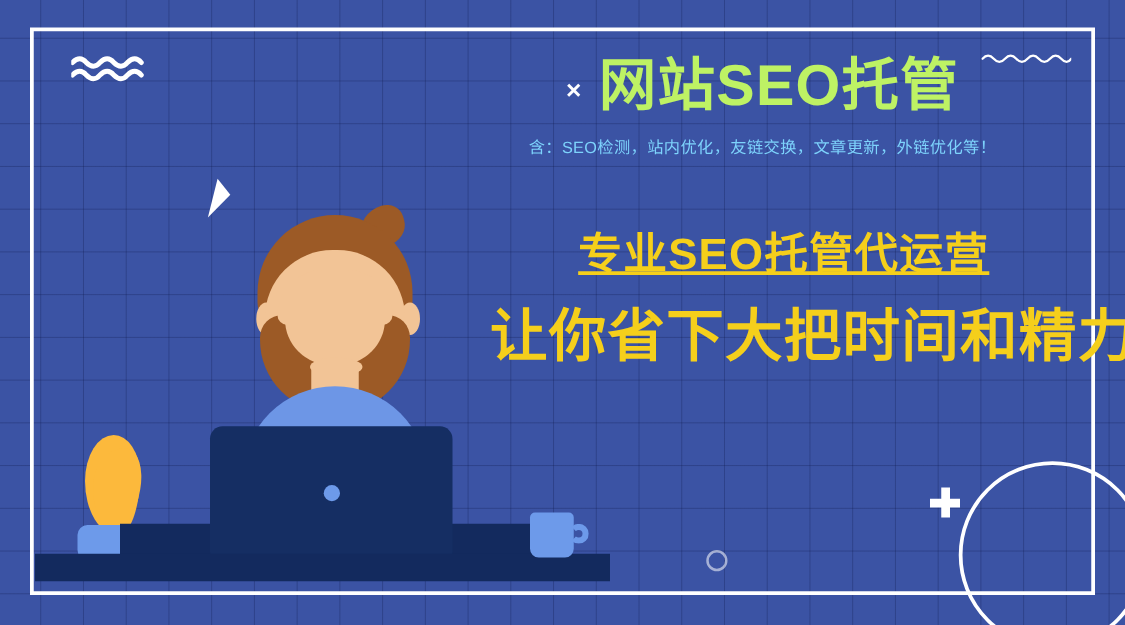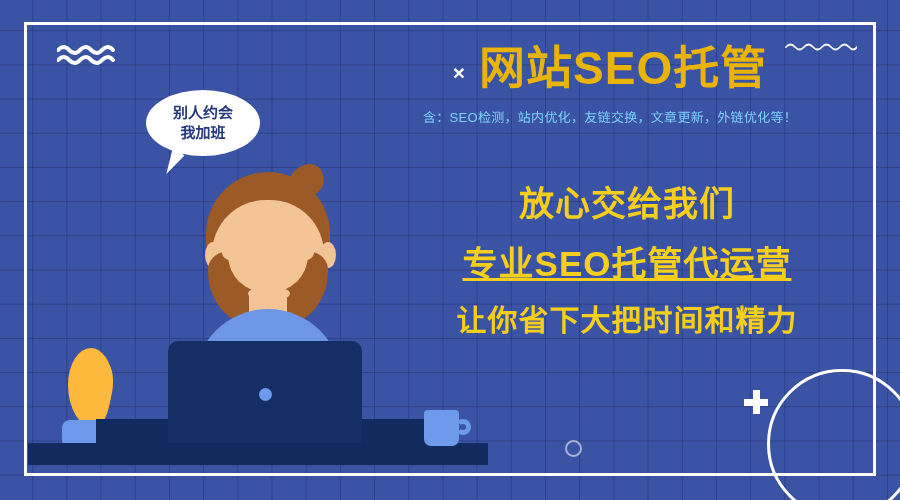--- a/index.html
+++ b/index.html
@@ -98,21 +98,21 @@
     gap: 14px;
   }
   .headline-x {
     color: #ffffff;
     font-size: 21px;
     font-weight: bold;
     line-height: 1;
     transform: translateY(4px);
   }
   .headline-title {
-    color: #eab308;
+    color: #bef264;
     font-size: 46px;
     font-weight: bold;
     letter-spacing: 1px;
     line-height: 1.15;
     white-space: nowrap;
   }
   .headline-sub {
     margin-top: 12px;
     color: #7dd3fc;
     font-size: 13px;
@@ -132,21 +132,21 @@
   .sales-line {
     font-size: 36px;
     font-weight: bold;
     line-height: 1;
     white-space: nowrap;
     letter-spacing: 1px;
   }
   .sales-line + .sales-line { margin-top: 25px; }
   .sales-line.l1 { font-size: 35px; }
   .sales-line.l2 { font-size: 35px; text-decoration: underline; }
-  .sales-line.l3 { font-size: 30px; }
+  .sales-line.l3 { font-size: 46px; }
   .sales-line.l4 { font-size: 35px; }
 
   
   .bubble {
     position: absolute;
     left: 146px;
     top: 90px;
     width: 114px;
     height: 66px;
     background: #ffffff;
@@ -399,24 +399,20 @@
     <div class="laptop-dot"></div>
     <div class="desk"></div>
 
     <div class="mug"></div>
     <div class="mug-handle"></div>
 
     <div class="mouse-ring"></div>
   </div>
 
   <div class="bubble-tail"></div>
-  <div class="bubble">
-    <span>别人约会</span>
-    <span>我加班</span>
-  </div>
 
   <div class="frame">
     <div class="corner-circle"></div>
   </div>
 
   <svg class="wave-left" viewBox="0 0 64 22">
     <path d="M1 6 q6 -6 11 0 q6 6 11 0 q6 -6 11 0 q6 6 11 0 q6 -6 11 0" fill="none" stroke="#ffffff" stroke-width="4" stroke-linecap="round"></path>
     <path d="M1 16 q6 -6 11 0 q6 6 11 0 q6 -6 11 0 q6 6 11 0 q6 -6 11 0" fill="none" stroke="#ffffff" stroke-width="4" stroke-linecap="round"></path>
   </svg>
 
@@ -428,18 +424,17 @@
 
   <div class="headline-block">
     <div class="headline-row">
       <span class="headline-x">×</span>
       <span class="headline-title">网站SEO托管</span>
     </div>
     <div class="headline-sub">含：SEO检测，站内优化，友链交换，文章更新，外链优化等！</div>
   </div>
 
   <div class="sales-block">
-    <div class="sales-line l1">放心交给我们</div>
     <div class="sales-line l2">专业SEO托管代运营</div>
     <div class="sales-line l3">让你省下大把时间和精力</div>
   </div>
 
 </div>
 
 </body></html>

